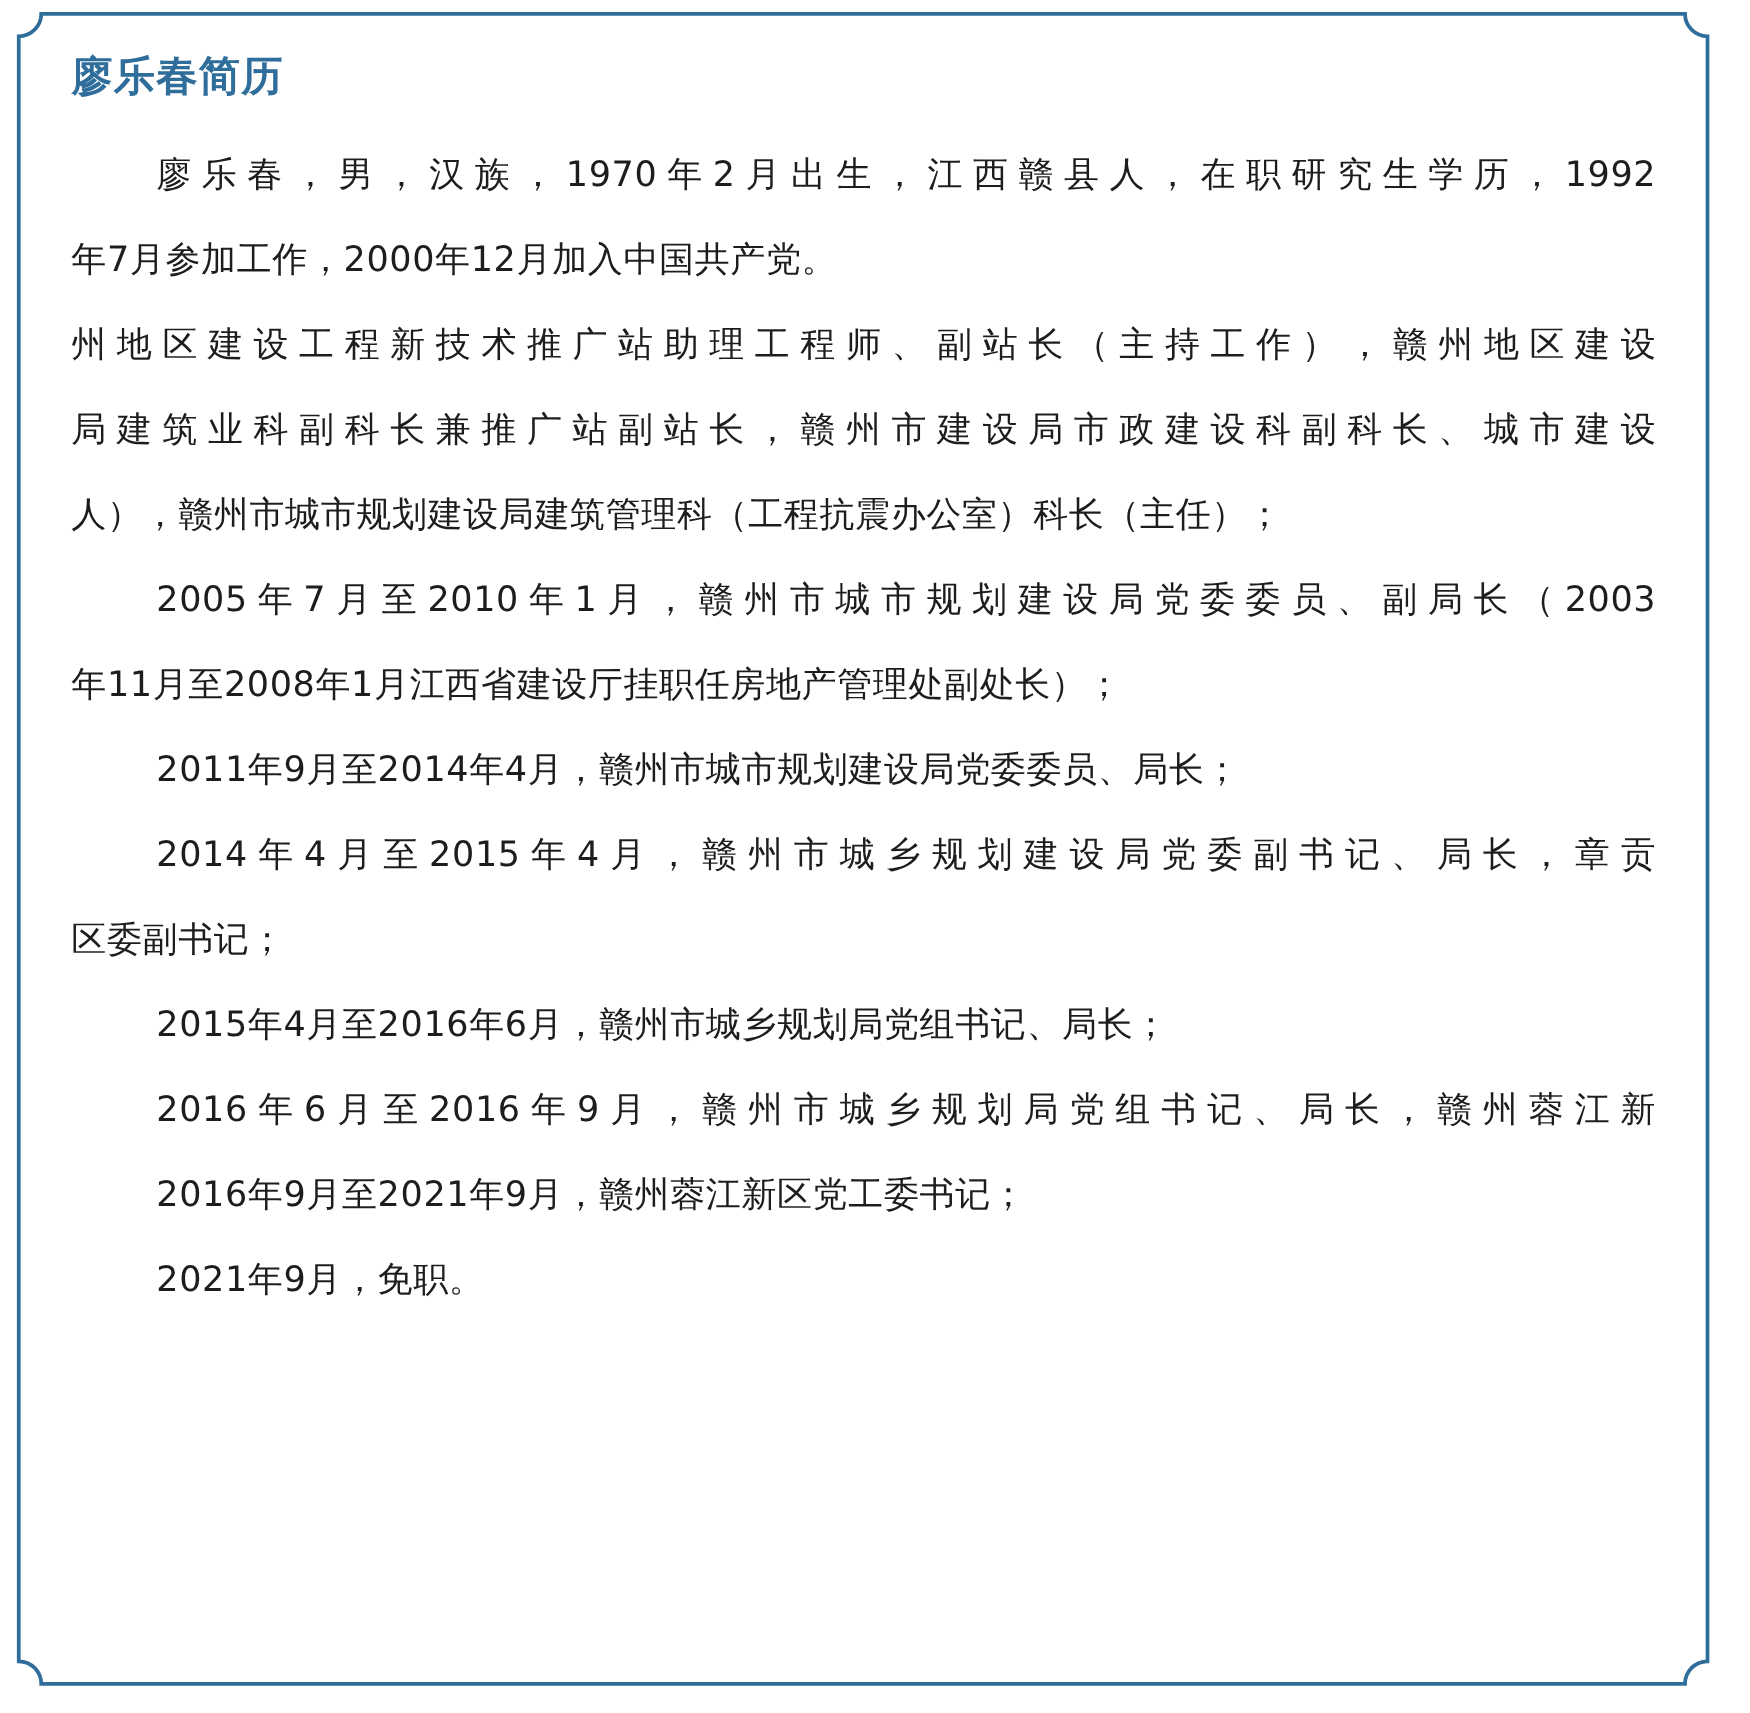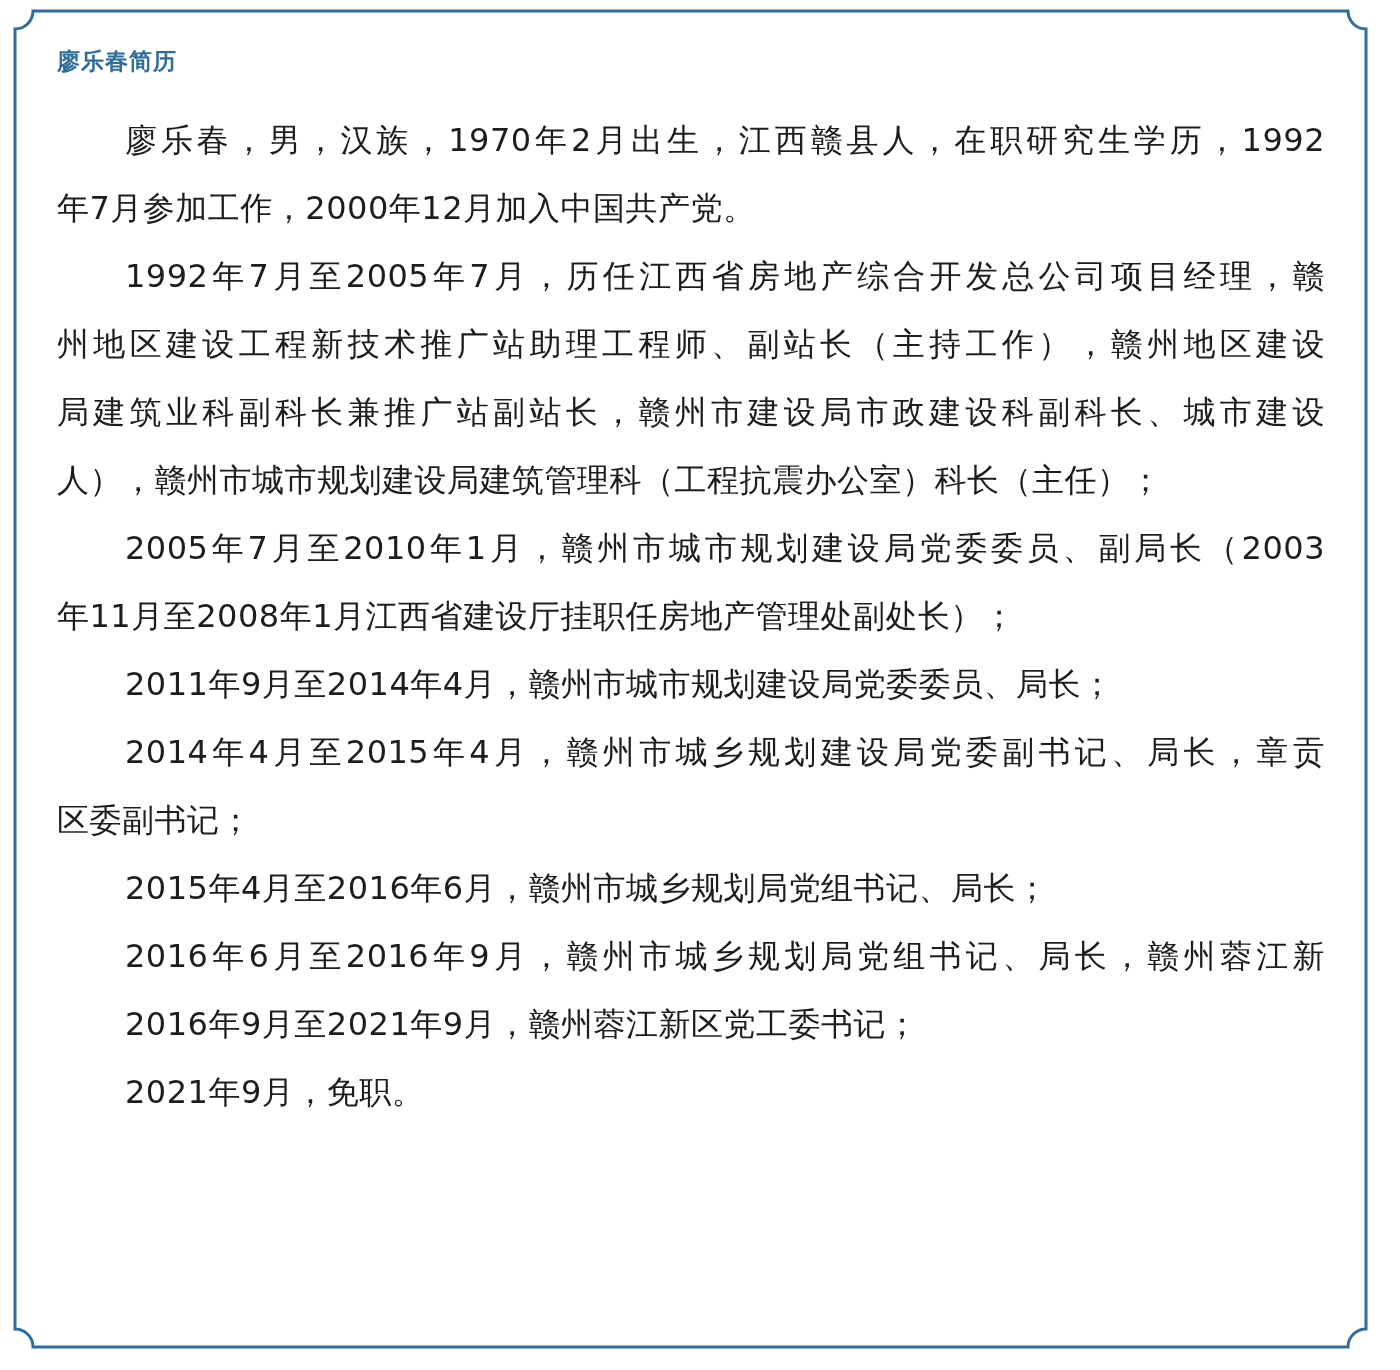--- a/index.html
+++ b/index.html
@@ -4,25 +4,25 @@
 <style>
   html, body { margin: 0; padding: 0; background: #ffffff; }
   body { width: 1400px; height: 1370px; position: relative; overflow: hidden; }
   .frame-svg { position: absolute; left: 0; top: 0; width: 1400px; height: 1370px; }
   .content {
     position: absolute; left: 57px; top: 30px; width: 1268px;
     font-family: "DejaVu Sans", "Liberation Sans", sans-serif;
     color: #1d1d1d;
   }
   .title {
-    font-size: 23px; font-weight: bold; color: #2f6d9b;
+    font-size: 33px; font-weight: bold; color: #2f6d9b;
     height: 62px; line-height: 62px; margin: 0; letter-spacing: 1px;
   }
   .para {
-    font-size: 32px; line-height: 68px; margin: 0;
+    font-size: 28px; line-height: 68px; margin: 0;
     text-align: justify; text-align-last: left;
   }
   .line {
     display: block; height: 68px; line-height: 68px; white-space: nowrap;
     text-align: justify; text-align-last: justify; letter-spacing: 0.5px;
   }
   .line.first { padding-left: 68px; }
   .line.last { text-align-last: left; }
 </style>
 </head>
@@ -36,21 +36,20 @@
   <h1 class="title">廖乐春简历</h1>
 
   <div style="height:14px"></div>
 
   <p class="para">
     <span class="line first">廖乐春，男，汉族，1970年2月出生，江西赣县人，在职研究生学历，1992</span>
     <span class="line last">年7月参加工作，2000年12月加入中国共产党。</span>
   </p>
 
   <p class="para">
-    <span class="line first">1992年7月至2005年7月，历任江西省房地产综合开发总公司项目经理，赣</span>
     <span class="line">州地区建设工程新技术推广站助理工程师、副站长（主持工作），赣州地区建设</span>
     <span class="line">局建筑业科副科长兼推广站副站长，赣州市建设局市政建设科副科长、城市建设</span>
     <span class="line last">人），赣州市城市规划建设局建筑管理科（工程抗震办公室）科长（主任）；</span>
   </p>
 
   <p class="para">
     <span class="line first">2005年7月至2010年1月，赣州市城市规划建设局党委委员、副局长（2003</span>
     <span class="line last">年11月至2008年1月江西省建设厅挂职任房地产管理处副处长）；</span>
   </p>
 

